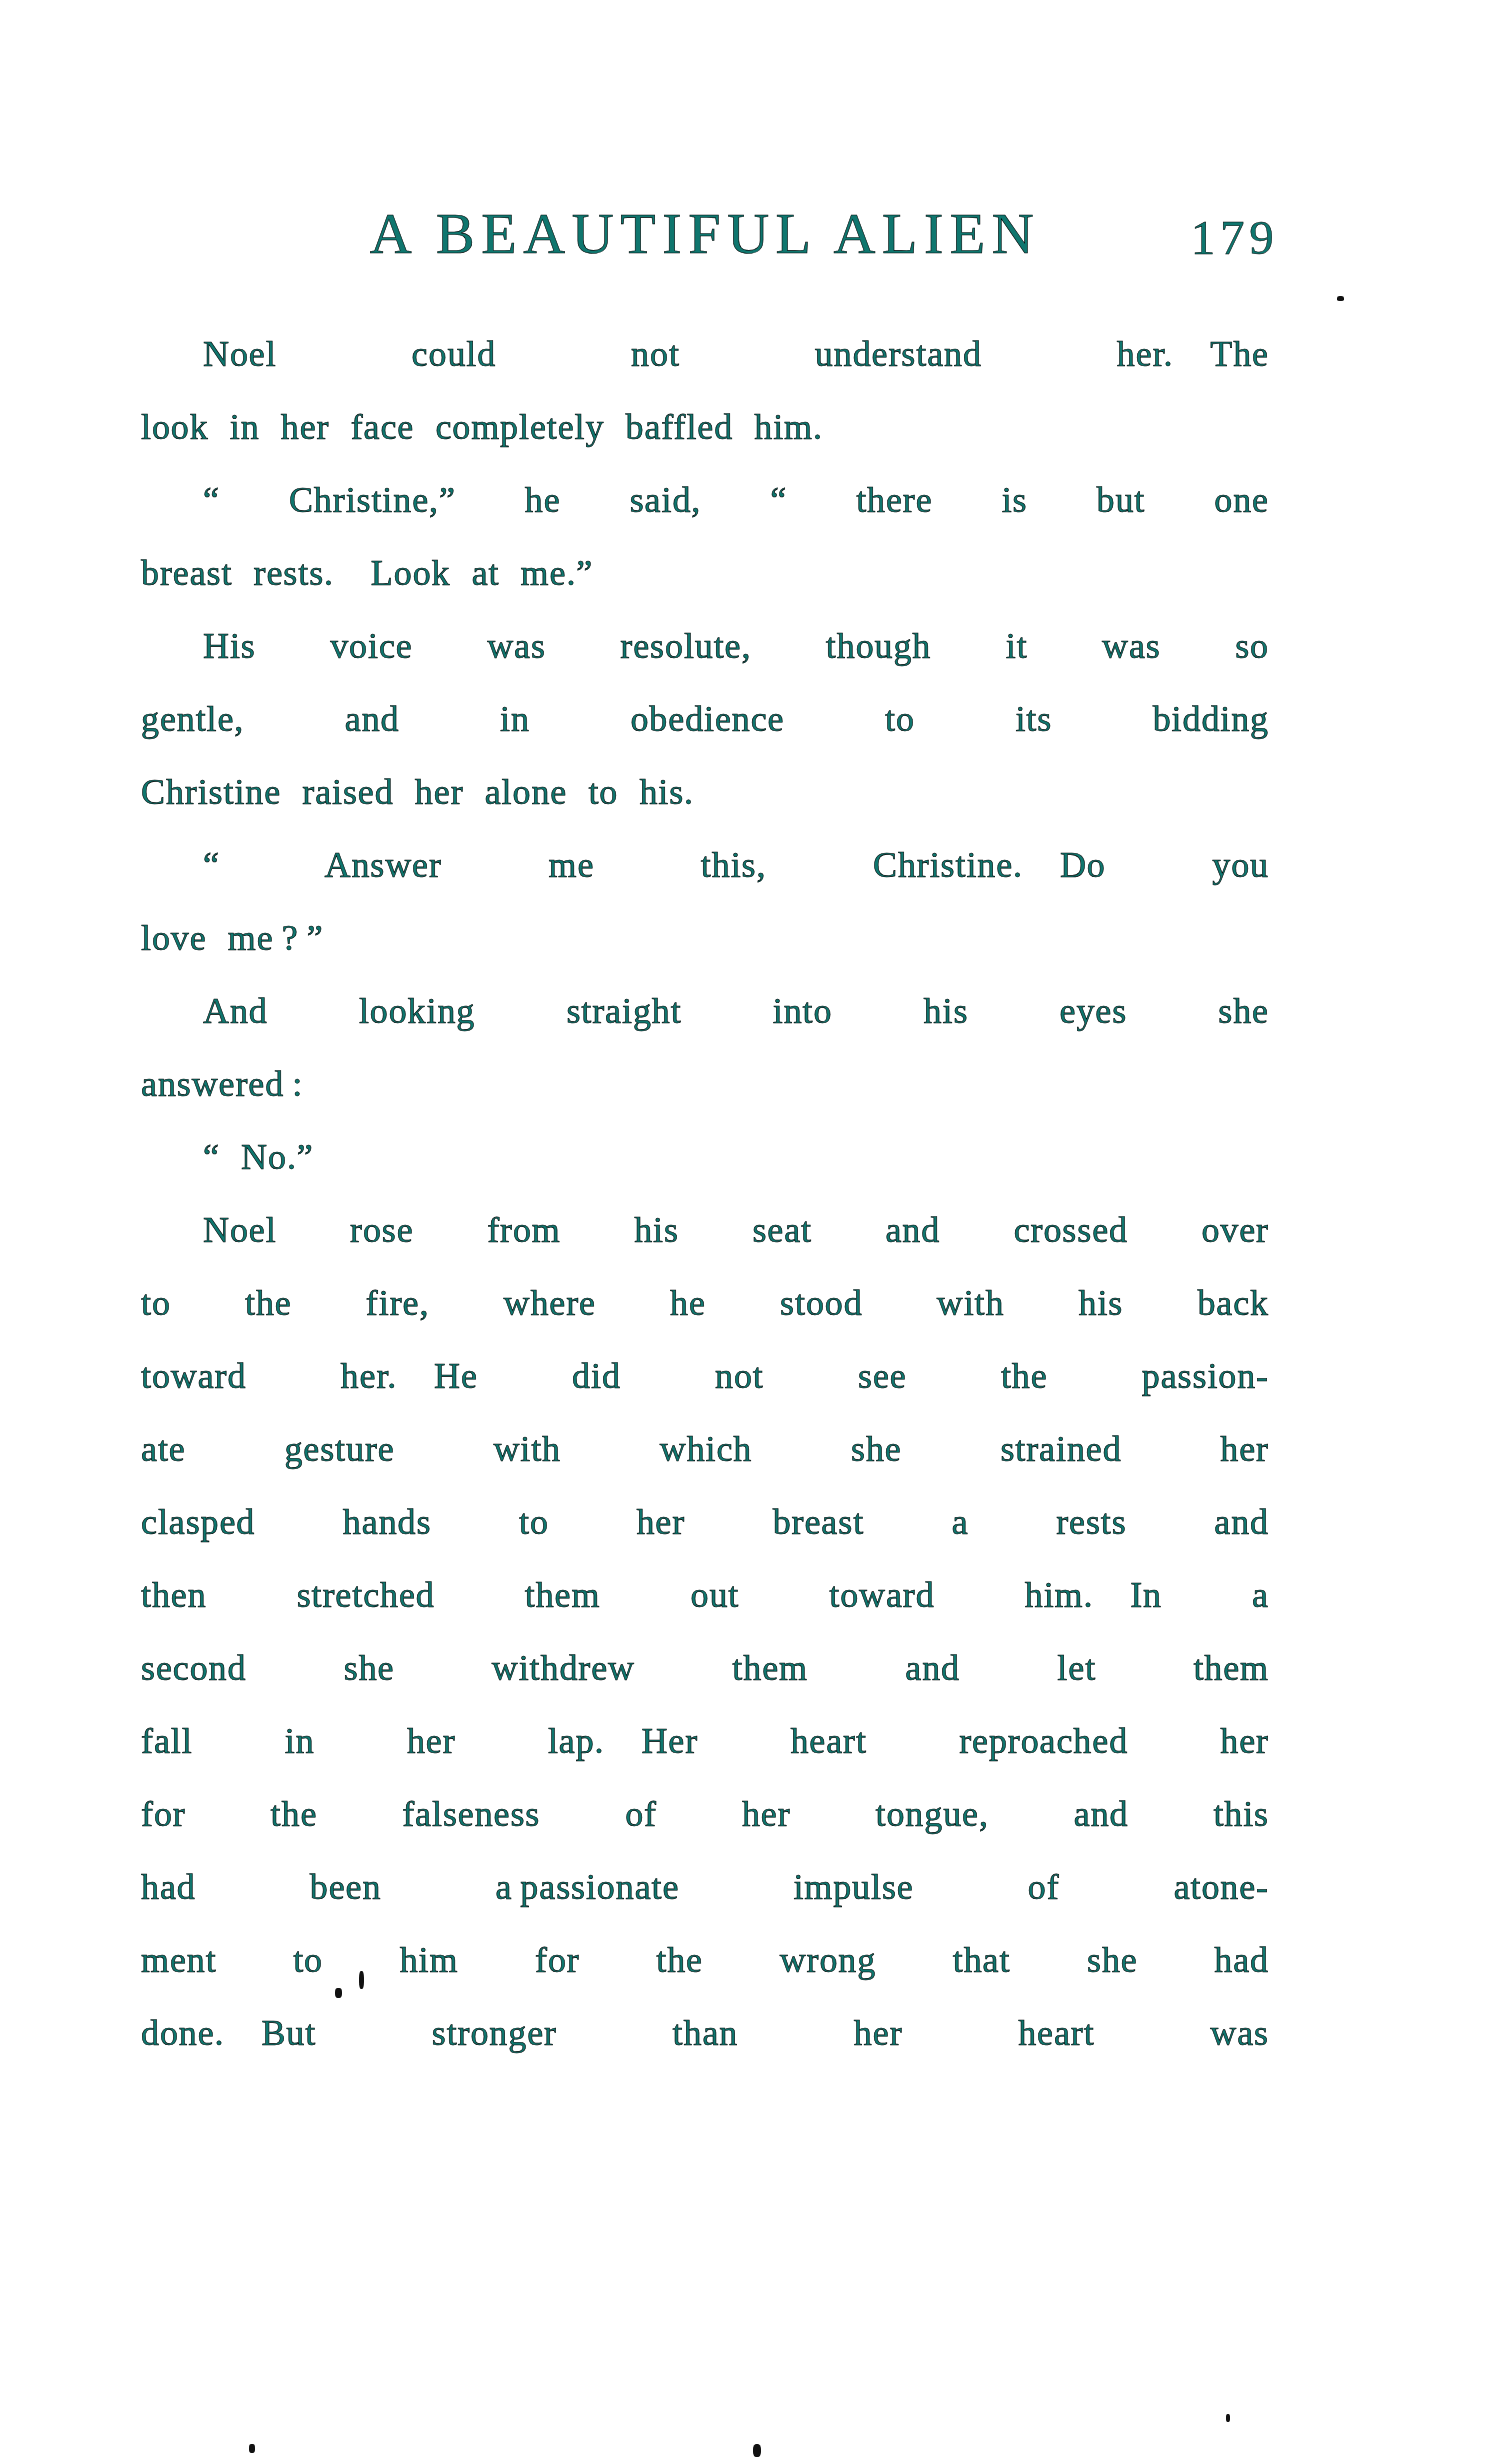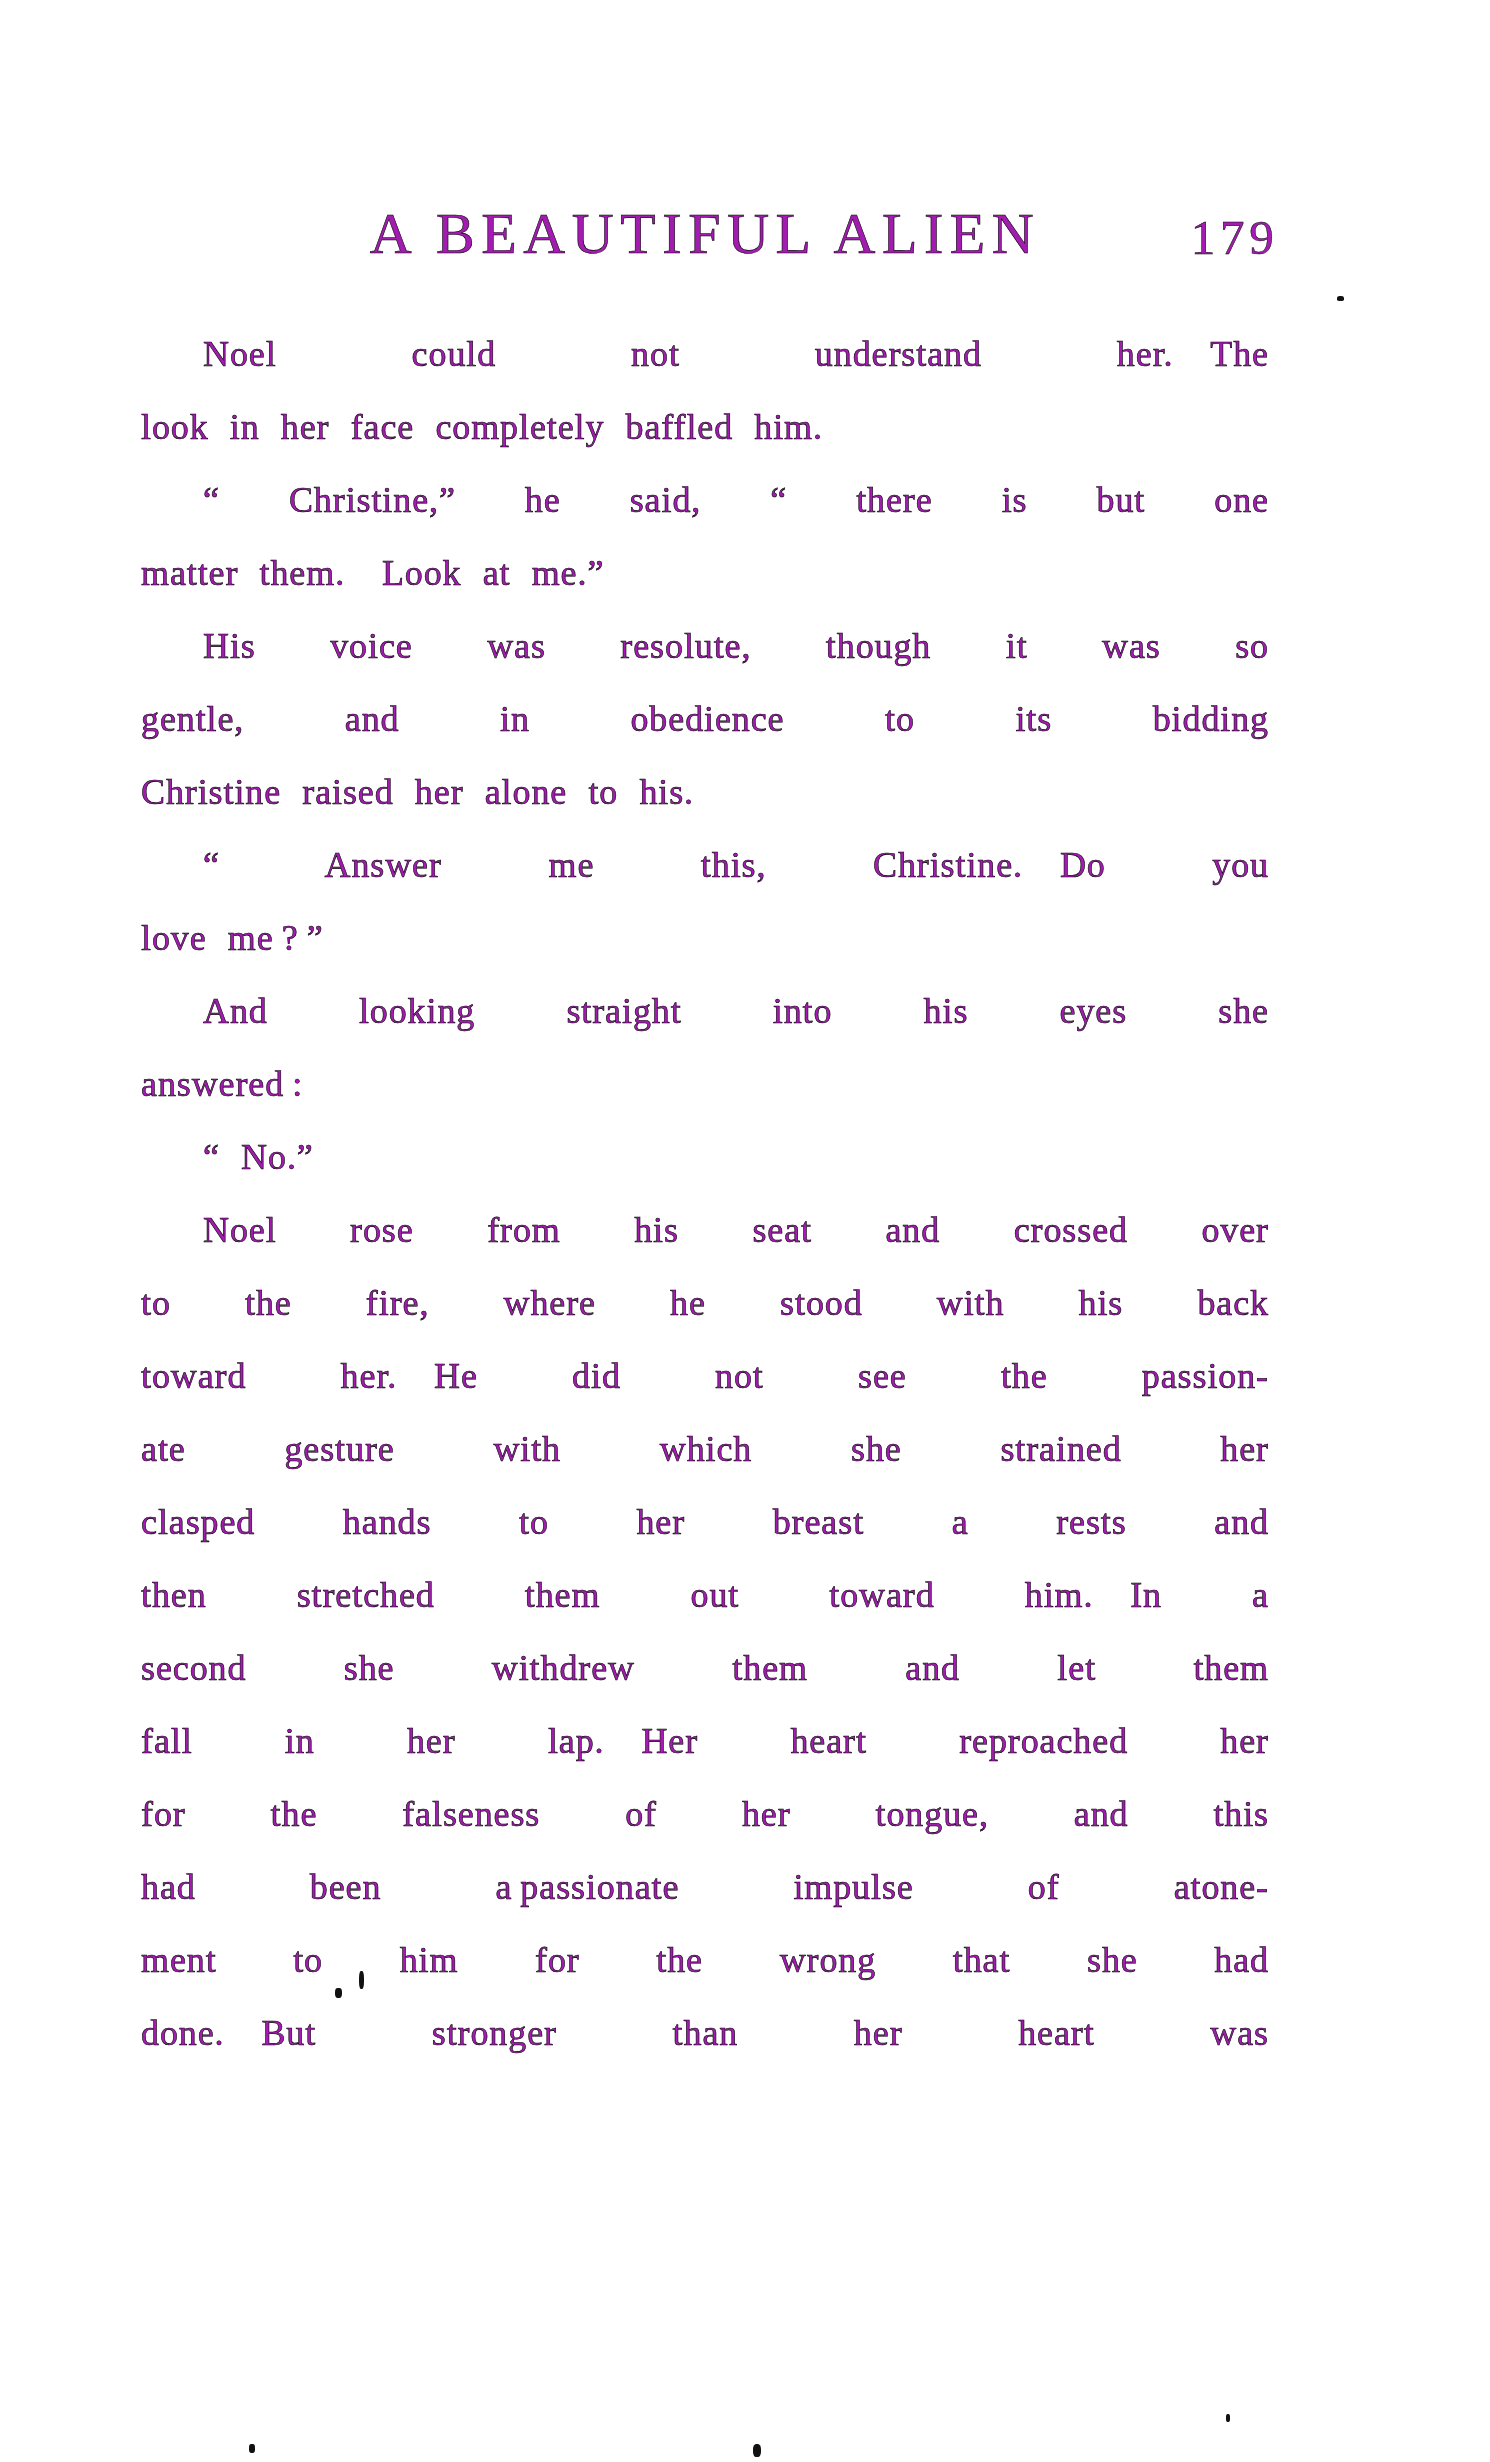--- a/index.html
+++ b/index.html
@@ -7,21 +7,21 @@
     padding: 0;
     background: #ffffff;
   }
   .page {
     position: relative;
     width: 1432px;
     height: 2462px;
     background: #ffffff;
     overflow: hidden;
     font-family: "Liberation Serif", serif;
-    color: #a21caf;
+    color: #0f766e;
   }
   .header {
     position: absolute;
     left: 141px;
     top: 200px;
     width: 1128px;
     height: 75px;
   }
   .title {
     display: block;
@@ -76,21 +76,21 @@
 
 <div class="page">
   <div class="header">
     <span class="title">A BEAUTIFUL ALIEN</span>
     <span class="page-number">179</span>
   </div>
   <div class="text-block">
       <div class="line indent just">Noel could not understand her. The</div>
       <div class="line end">look in her face completely baffled him.</div>
       <div class="line indent just">“ Christine,” he said, “ there is but one</div>
-      <div class="line end">matter them. Look at me.”</div>
+      <div class="line end">breast rests. Look at me.”</div>
       <div class="line indent just">His voice was resolute, though it was so</div>
       <div class="line just">gentle, and in obedience to its bidding</div>
       <div class="line end">Christine raised her alone to his.</div>
       <div class="line indent just">“ Answer me this, Christine. Do you</div>
       <div class="line end">love me ? ”</div>
       <div class="line indent just">And looking straight into his eyes she</div>
       <div class="line end">answered :</div>
       <div class="line indent end">“ No.”</div>
       <div class="line indent just">Noel rose from his seat and crossed over</div>
       <div class="line just">to the fire, where he stood with his back</div>

